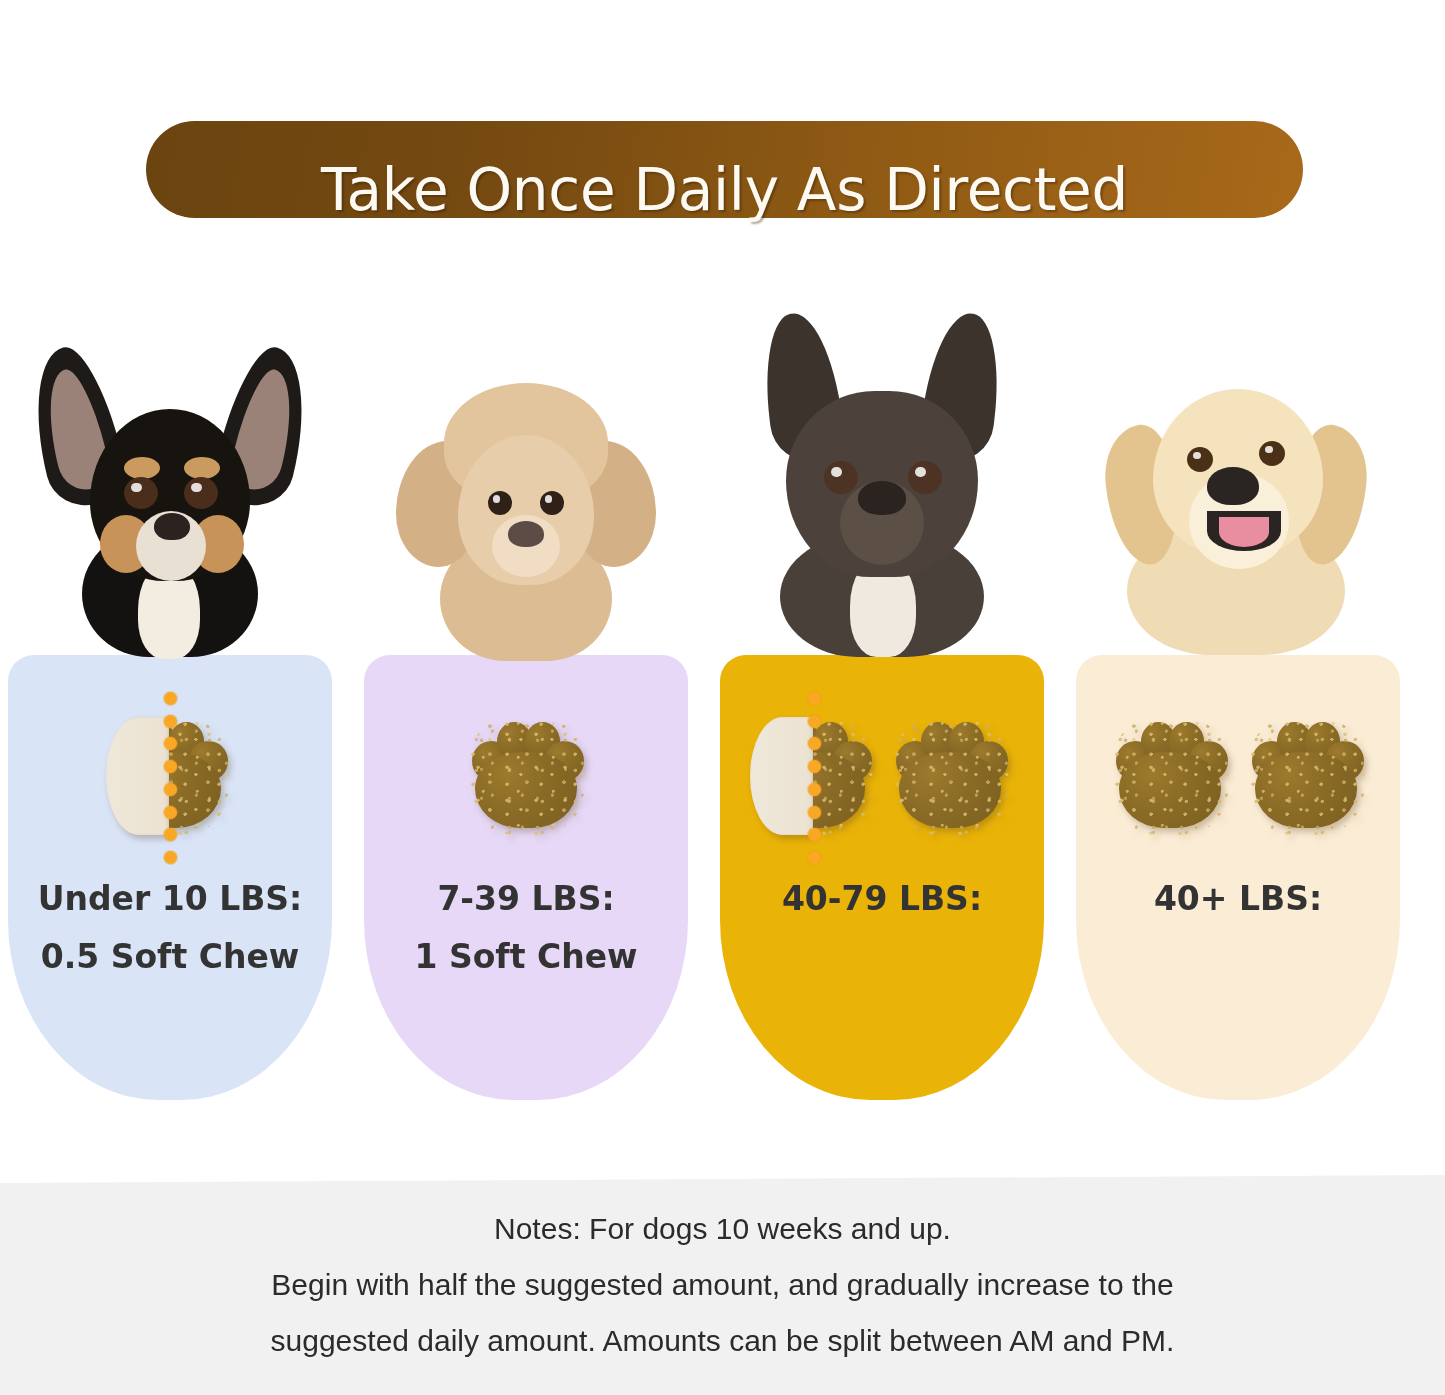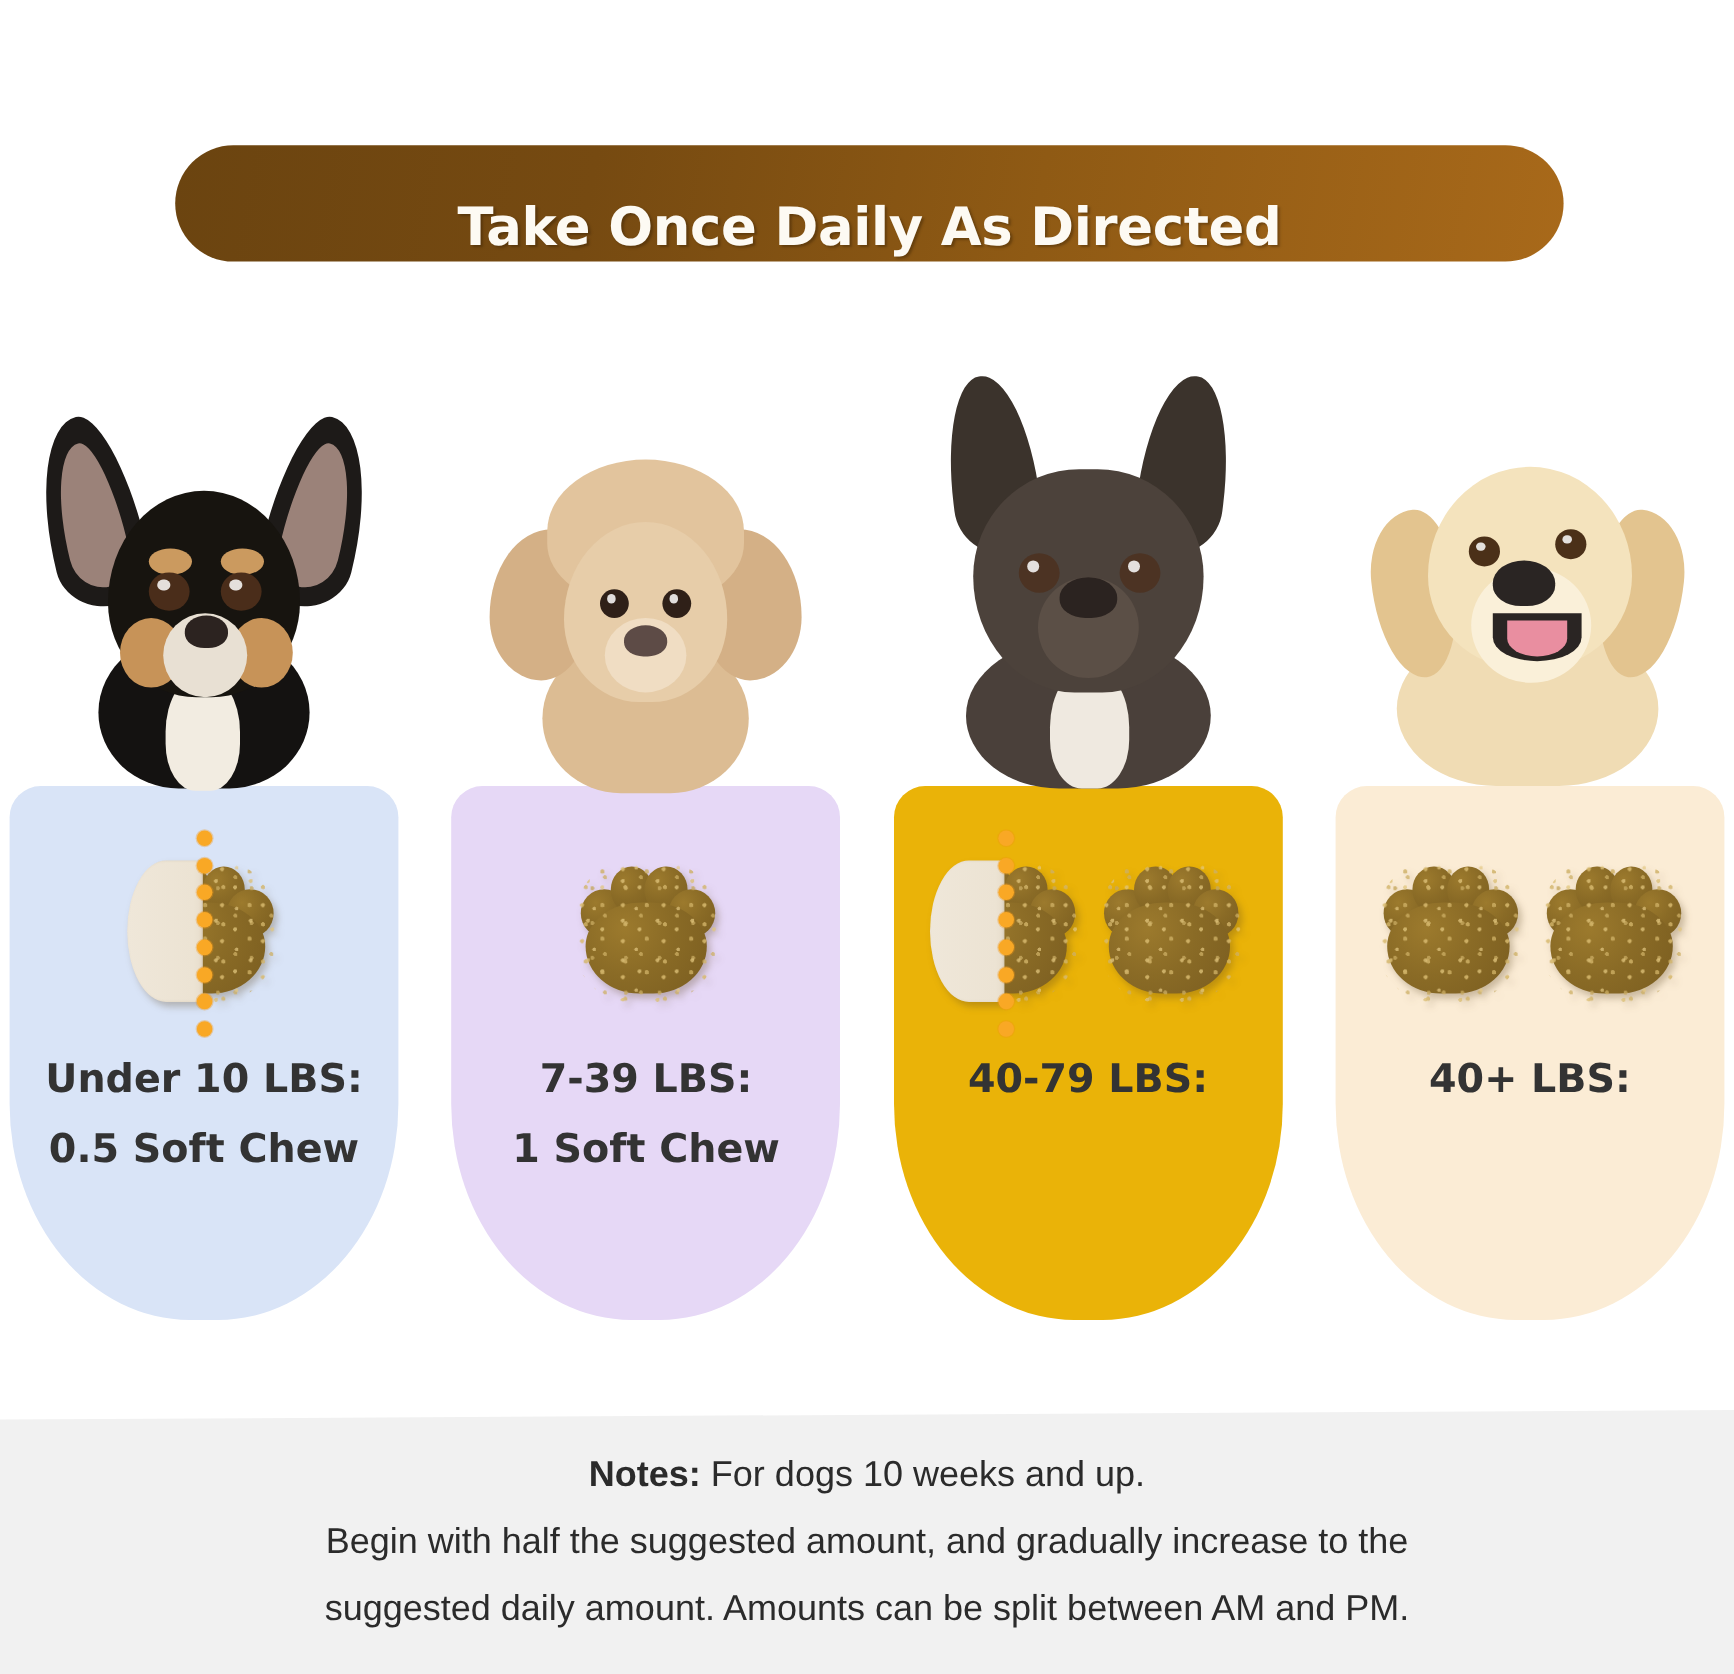--- a/index.html
+++ b/index.html
@@ -26,37 +26,37 @@
   }
   .banner {
     position: absolute; top: 121px; left: 146px;
     width: 1157px; height: 97px;
     border-radius: 49px;
     background: linear-gradient(100deg, #6b4410 0%, #764a11 30%, #8f5a14 62%, #a8691a 100%);
     display: flex; align-items: center; justify-content: center;
   }
   .banner-text {
     font-family: "DejaVu Sans", sans-serif;
-    font-weight: 700;
-    font-size: 44px;
+    font-weight: 400;
+    font-size: 58px;
     line-height: 58px;
     color: #fdfaf3;
     letter-spacing: -0.3px;
     text-shadow: 2px 2px 2px rgba(40,22,4,0.35);
     white-space: nowrap;
     margin-top: 41px;
   }
 
   
   .cards {
     position: absolute; top: 300px; left: 0;
     width: 1445px; height: 800px;
     display: flex;
-    justify-content: space-between;
-    gap: 4px;
+    justify-content: flex-start;
+    gap: 16px;
   }
   .col {
     position: relative;
     width: 340px;
     height: 800px;
   }
 
   
   .dog-wrap {
     position: absolute;
@@ -164,21 +164,21 @@
     clip-path: polygon(0 8px, 1445px 0, 1445px 220px, 0 220px);
   }
   .notes-inner {
     position:absolute; left:0; right:0; top:26px;
     text-align:center;
     font-family: "Liberation Sans", sans-serif;
     font-size: 30px;
     line-height: 56px;
     color: #2b2b2b;
   }
-  .notes-inner b { font-weight:700; }
+  .notes-inner b { font-weight:400; }
 </style>
 </head>
 <body>
 
 <div class="page">
 
 
   <div class="banner">
     <span class="banner-text">Take Once Daily As Directed</span>
   </div>

